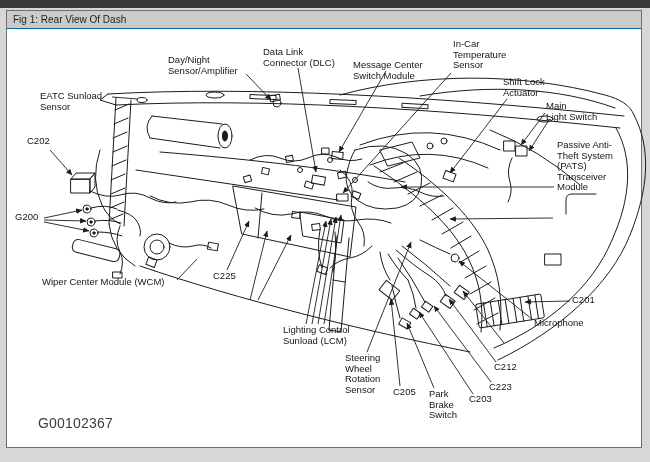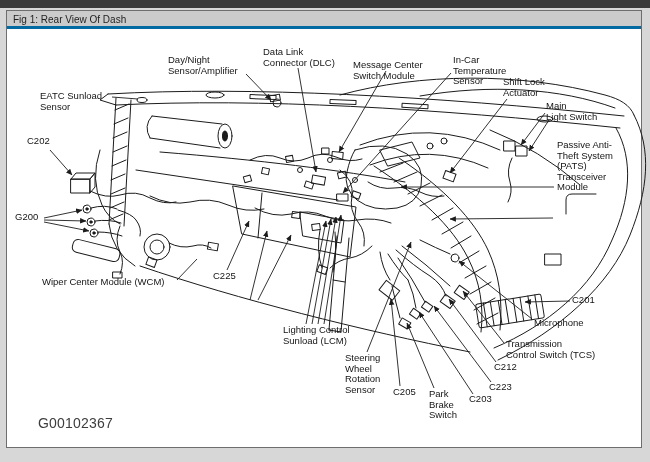--- a/index.html
+++ b/index.html
@@ -1,20 +1,20 @@
 <!DOCTYPE html>
 <html><head>
 <meta charset="utf-8">
 <style>
   html,body{margin:0;padding:0;}
   body{width:650px;height:462px;background:#d7d7d7;font-family:"Liberation Sans",sans-serif;}
   .page{position:relative;width:650px;height:462px;overflow:hidden;background:#d7d7d7;}
   .top-bar{position:absolute;left:0;top:0;width:650px;height:8px;background:#3a3a3a;}
   .figure-box{position:absolute;left:6px;top:10px;width:636px;height:438px;background:#ffffff;border:1px solid #6e6e6e;box-sizing:border-box;}
-  .figure-header{position:absolute;left:7px;top:11px;width:634px;height:18px;background:#cbcbcb;border-bottom:3px solid #0369a1;box-sizing:border-box;font-size:10px;line-height:17px;padding-left:6px;color:#1f1f1f;}
+  .figure-header{position:absolute;left:7px;top:11px;width:634px;height:18px;background:#cbcbcb;border-bottom:1px solid #0369a1;box-sizing:border-box;font-size:10px;line-height:17px;padding-left:6px;color:#1f1f1f;}
   .art{position:absolute;left:0;top:0;width:650px;height:462px;}
   .lbl{position:absolute;white-space:pre-line;font-size:9.5px;line-height:10.6px;color:#141414;}
   .fig-id{position:absolute;left:38px;top:415px;font-size:14px;color:#3d3d3d;letter-spacing:.2px;}
 </style>
 </head>
 <body>
 
 <div class="page">
   <div class="top-bar"></div>
   <div class="figure-box"></div>
@@ -254,38 +254,36 @@
   </svg>
 
   <div class="lbl" style="left:40px;top:91px">EATC Sunload
 Sensor</div>
   <div class="lbl" style="left:168px;top:55px">Day/Night
 Sensor/Amplifier</div>
   <div class="lbl" style="left:263px;top:47px">Data Link
 Connector (DLC)</div>
   <div class="lbl" style="left:353px;top:60px">Message Center
 Switch Module</div>
-  <div class="lbl" style="left:453px;top:55px">In-Car
+  <div class="lbl" style="left:453px;top:39px">In-Car
 Temperature
 Sensor</div>
   <div class="lbl" style="left:503px;top:77px">Shift Lock
 Actuator</div>
   <div class="lbl" style="left:546px;top:101px">Main
 Light Switch</div>
   <div class="lbl" style="left:557px;top:140px">Passive Anti-
 Theft System
 (PATS)
 Transceiver
 Module</div>
   <div class="lbl" style="left:27px;top:136px">C202</div>
   <div class="lbl" style="left:15px;top:212px">G200</div>
   <div class="lbl" style="left:572px;top:295px">C201</div>
   <div class="lbl" style="left:534px;top:318px">Microphone</div>
-  <div class="lbl" style="left:506px;top:339px">Transmission
-Control Switch (TCS)</div>
   <div class="lbl" style="left:494px;top:362px">C212</div>
   <div class="lbl" style="left:489px;top:382px">C223</div>
   <div class="lbl" style="left:469px;top:394px">C203</div>
   <div class="lbl" style="left:429px;top:389px">Park
 Brake
 Switch</div>
   <div class="lbl" style="left:393px;top:387px">C205</div>
   <div class="lbl" style="left:345px;top:353px">Steering
 Wheel
 Rotation

